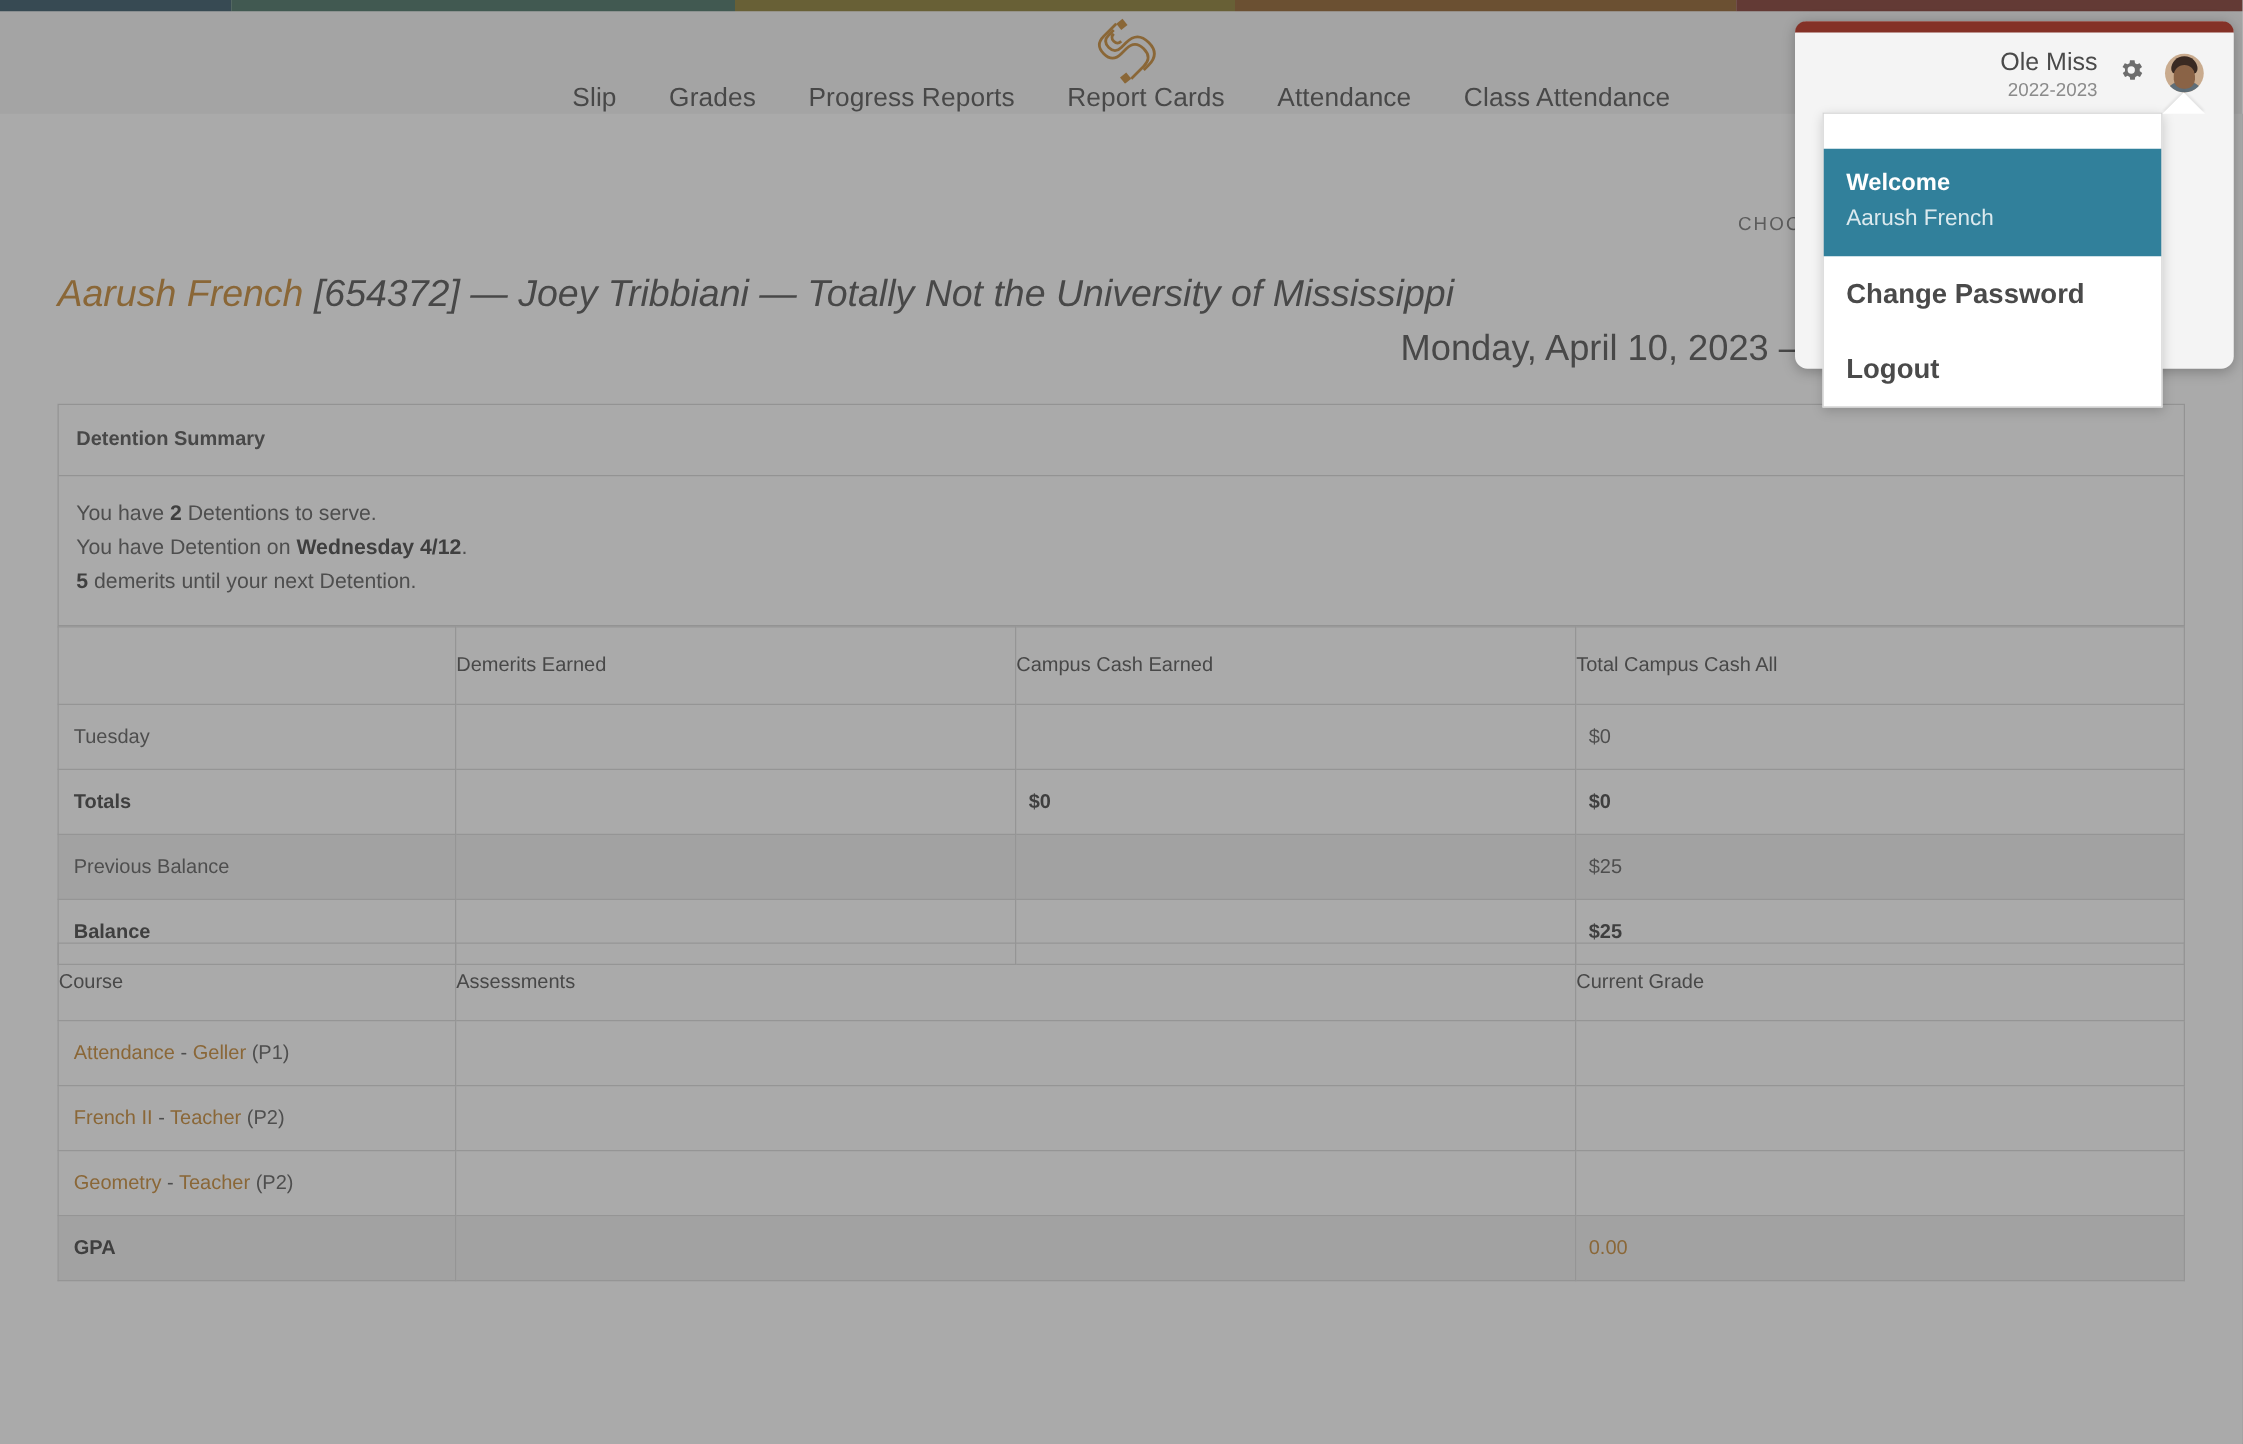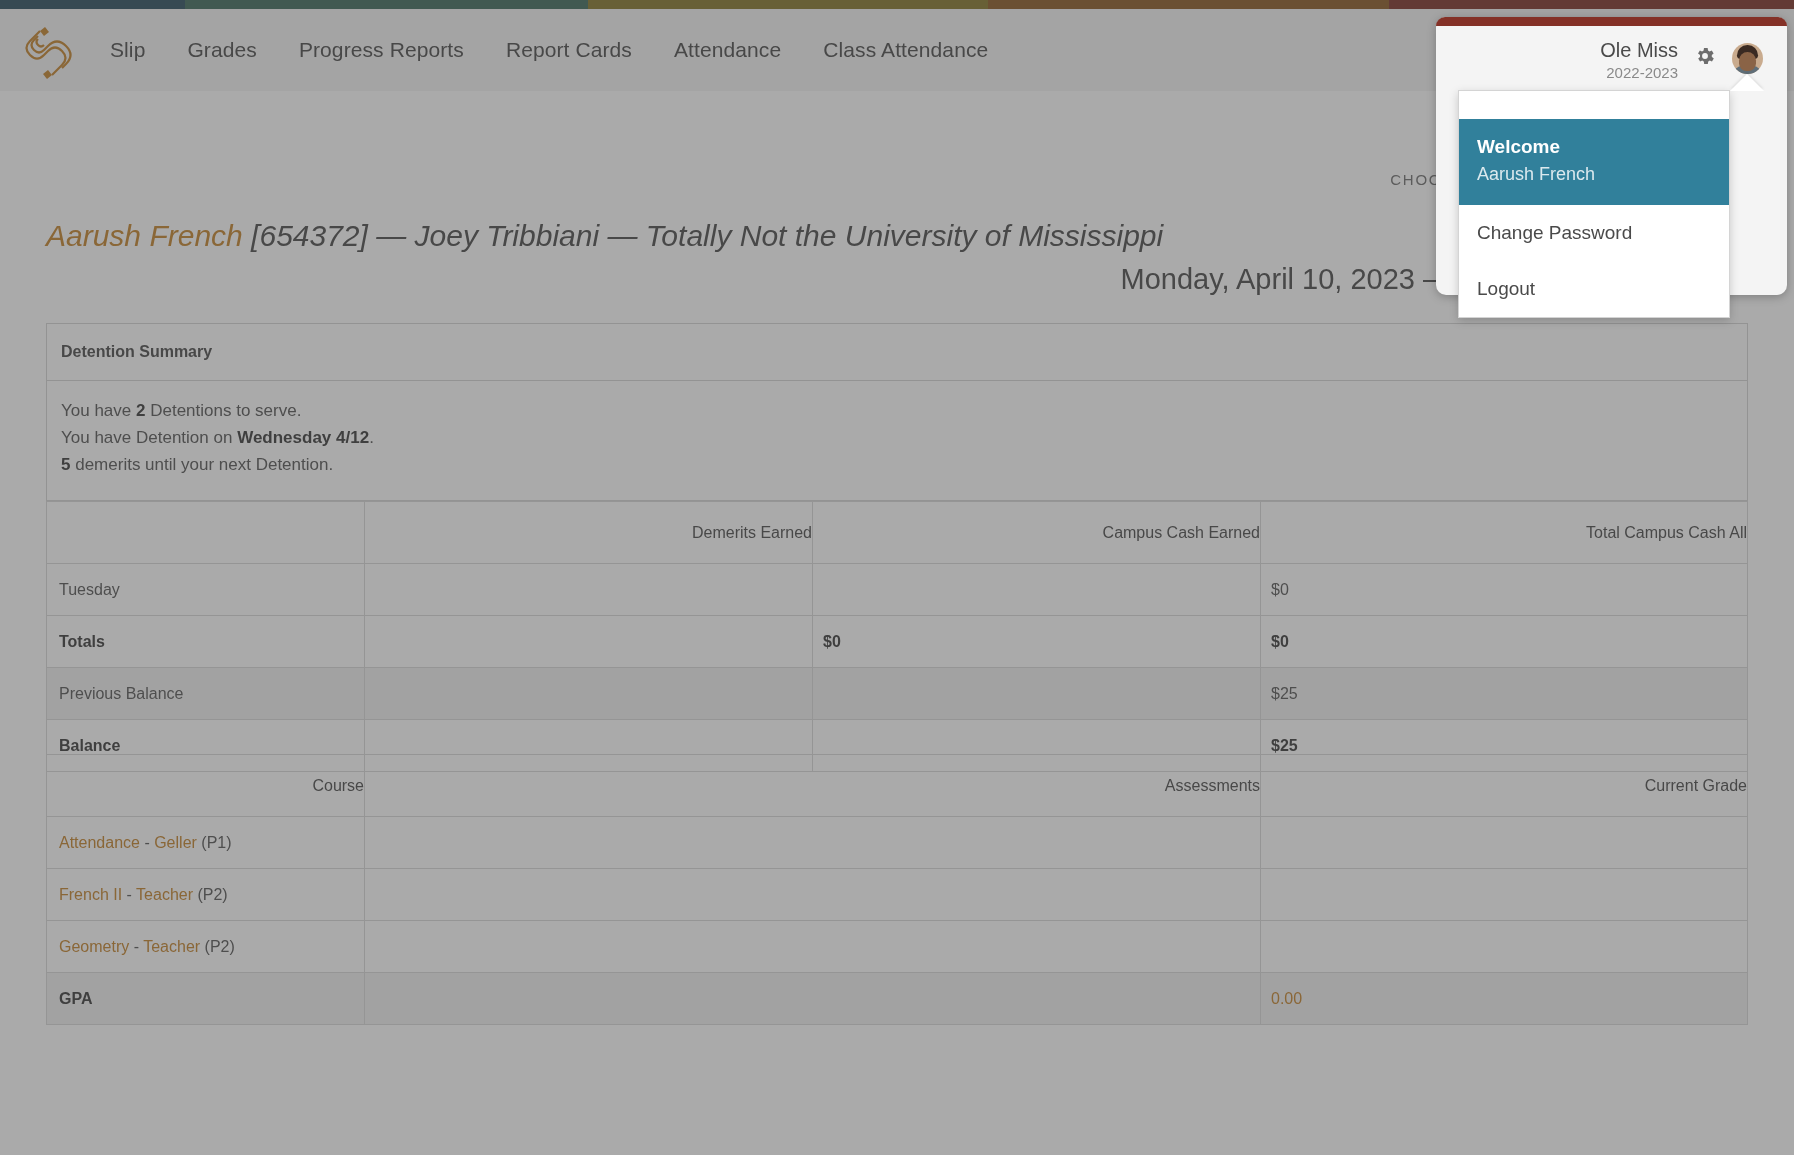--- a/index.html
+++ b/index.html
@@ -13,21 +13,21 @@
   
   #app { position: relative; width: 1794px; height: 1155px; background: #ffffff; }
 
   
   #accent-stripe { position: absolute; top: 0; left: 0; width: 1794px; height: 9px; display: flex; z-index: 5; }
   #accent-stripe > i { display: block; height: 100%; }
 
   
   #navbar {
     position: absolute; top: 9px; left: 0; width: 1794px; height: 82px;
-    background: #f4f4f4; display: flex; align-items: center; z-index: 4;
+    background: #f4f4f4; display: flex; align-items: center; z-index: 4; flex-direction: column;
   }
   #logo { width: 58px; height: 58px; margin-left: 17px; margin-right: 14px; flex: 0 0 auto; }
   #navlinks { display: flex; align-items: center; gap: 0; }
   .navlink {
     font-size: 21px; color: #4a4a4a; padding: 0 21px; white-space: nowrap;
     text-decoration: none; cursor: pointer; letter-spacing: .1px;
   }
   #nav-right { margin-left: auto; display: flex; align-items: flex-start; padding-right: 24px; gap: 16px; }
   #user-block { text-align: right; padding-top: 4px; }
   #user-school { font-size: 20px; color: #4a4a4a; line-height: 26px; }
@@ -58,21 +58,21 @@
   #detention-panel { position: absolute; top: 232px; left: 28px; width: 1702px; border: 1px solid #d5d5d5; }
   #detention-header { padding: 19px 14px; border-bottom: 1px solid #d5d5d5; font-size: 16px; font-weight: bold; color: #4a4a4a; }
   #detention-body { padding: 16px 14px 22px; }
   .detention-line { font-size: 17px; color: #555; line-height: 27px; }
   .detention-line b { color: #3a3a3a; }
 
   
   table { border-collapse: collapse; font-size: 16px; color: #555; }
   .grid { position: absolute; left: 28px; width: 1702px; border: 1px solid #cfcfcf; table-layout: fixed; }
   .grid th, .grid td { border: 1px solid #d9d9d9; }
-  .grid th { font-weight: normal; text-align: right; height: 62px; color: #4b4b4b; font-size: 16px; }
+  .grid th { font-weight: normal; text-align: left; height: 62px; color: #4b4b4b; font-size: 16px; }
   .grid td { height: 52px; padding: 0 10px; vertical-align: middle; }
   .grid td.label { padding-left: 12px; }
   .grid tr.shaded td { background: rgba(0,0,0,.055); }
   .grid td.b, .grid th.b { font-weight: bold; color: #3a3a3a; }
   .link { color: #c4832c; cursor: pointer; }
   .muted-paren { color: #555; }
   #cash-table { top: 410px; }
   #course-table { top: 663px; }
   .gold { color: #c4832c; }
 
@@ -99,21 +99,21 @@
     border-bottom: 17px solid #ffffff; z-index: 32; filter: drop-shadow(0 -2px 1px rgba(0,0,0,.08));
   }
   #user-menu {
     position: absolute; top: 73px; left: 22px; width: 272px;
     background: #ffffff; border: 1px solid #d4d4d4; z-index: 31;
     box-shadow: 0 3px 9px rgba(0,0,0,.18);
   }
   #menu-welcome { background: #31809b; padding: 14px 18px 18px; margin-top: 28px; }
   #menu-welcome .w-title { color: #ffffff; font-size: 19px; font-weight: bold; line-height: 28px; }
   #menu-welcome .w-name { color: #dbe9ee; font-size: 18px; line-height: 26px; }
-  .menu-item { padding: 17px 18px; font-size: 19px; color: #4a4a4a; cursor: pointer; }
+  .menu-item { padding: 17px 18px; font-size: 22px; color: #4a4a4a; cursor: pointer; font-weight: bold; }
 </style>
 </head>
 <body>
 
 <div id="app">
 
   <div id="accent-stripe">
       <i style="background: rgb(43, 79, 94); width: 10.3%;"></i>
       <i style="background: rgb(61, 106, 92); width: 22.5%;"></i>
       <i style="background: rgb(134, 118, 42); width: 22.3%;"></i>

